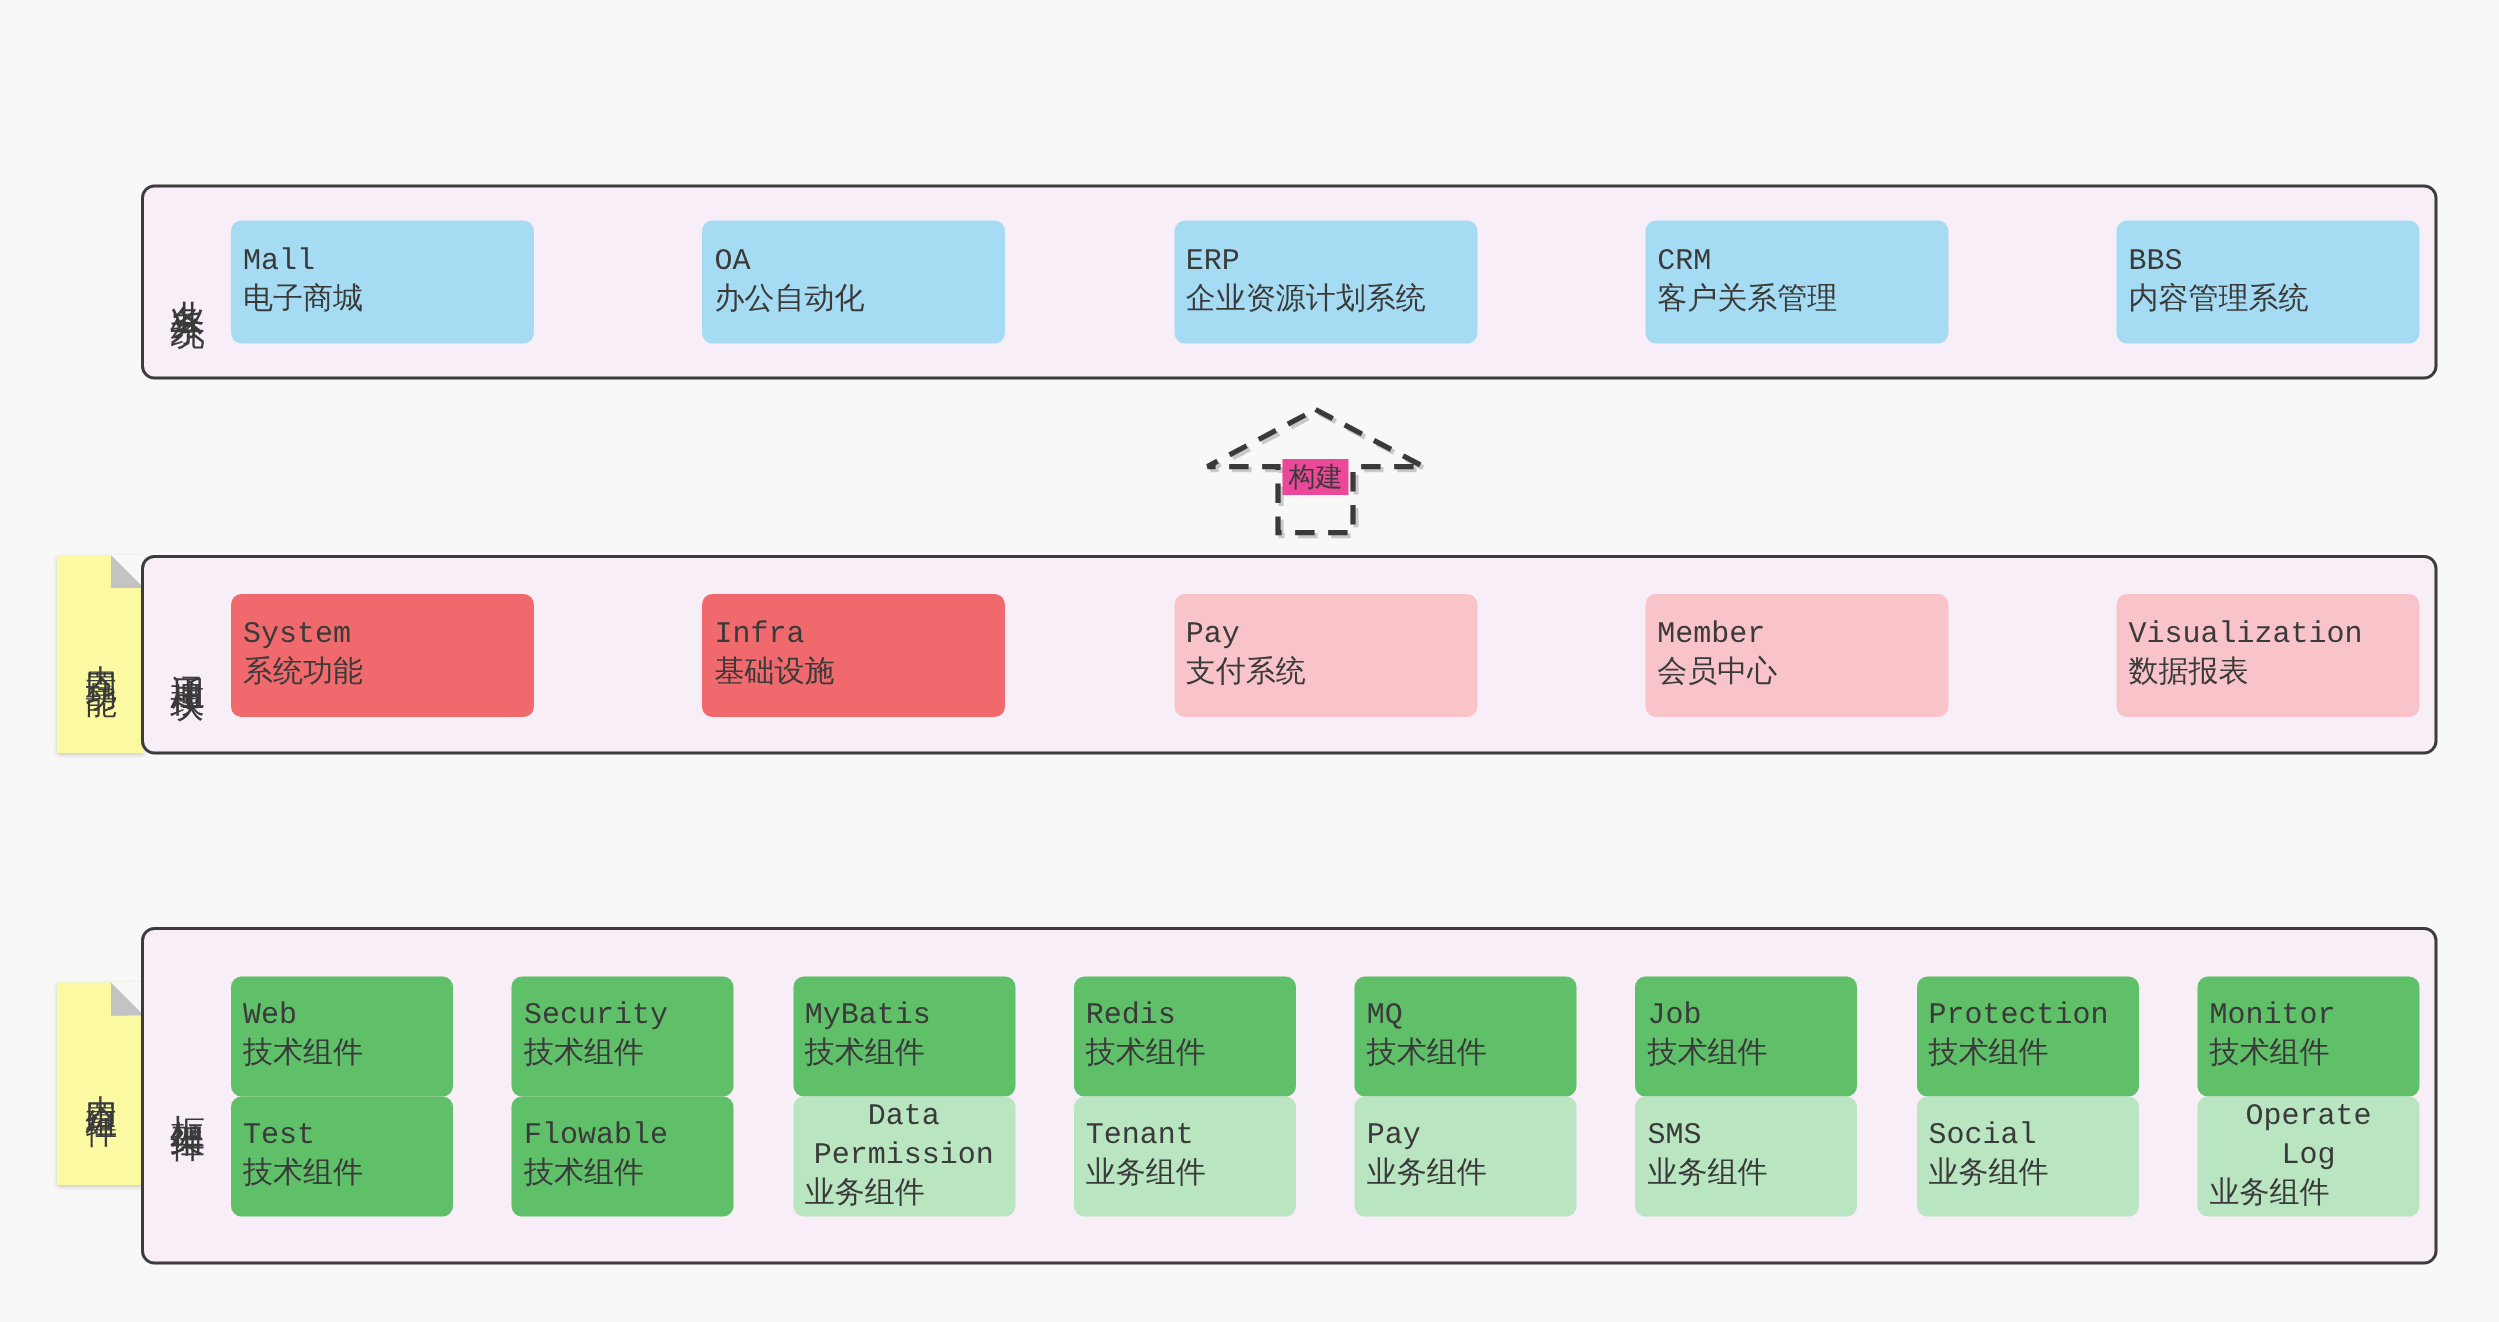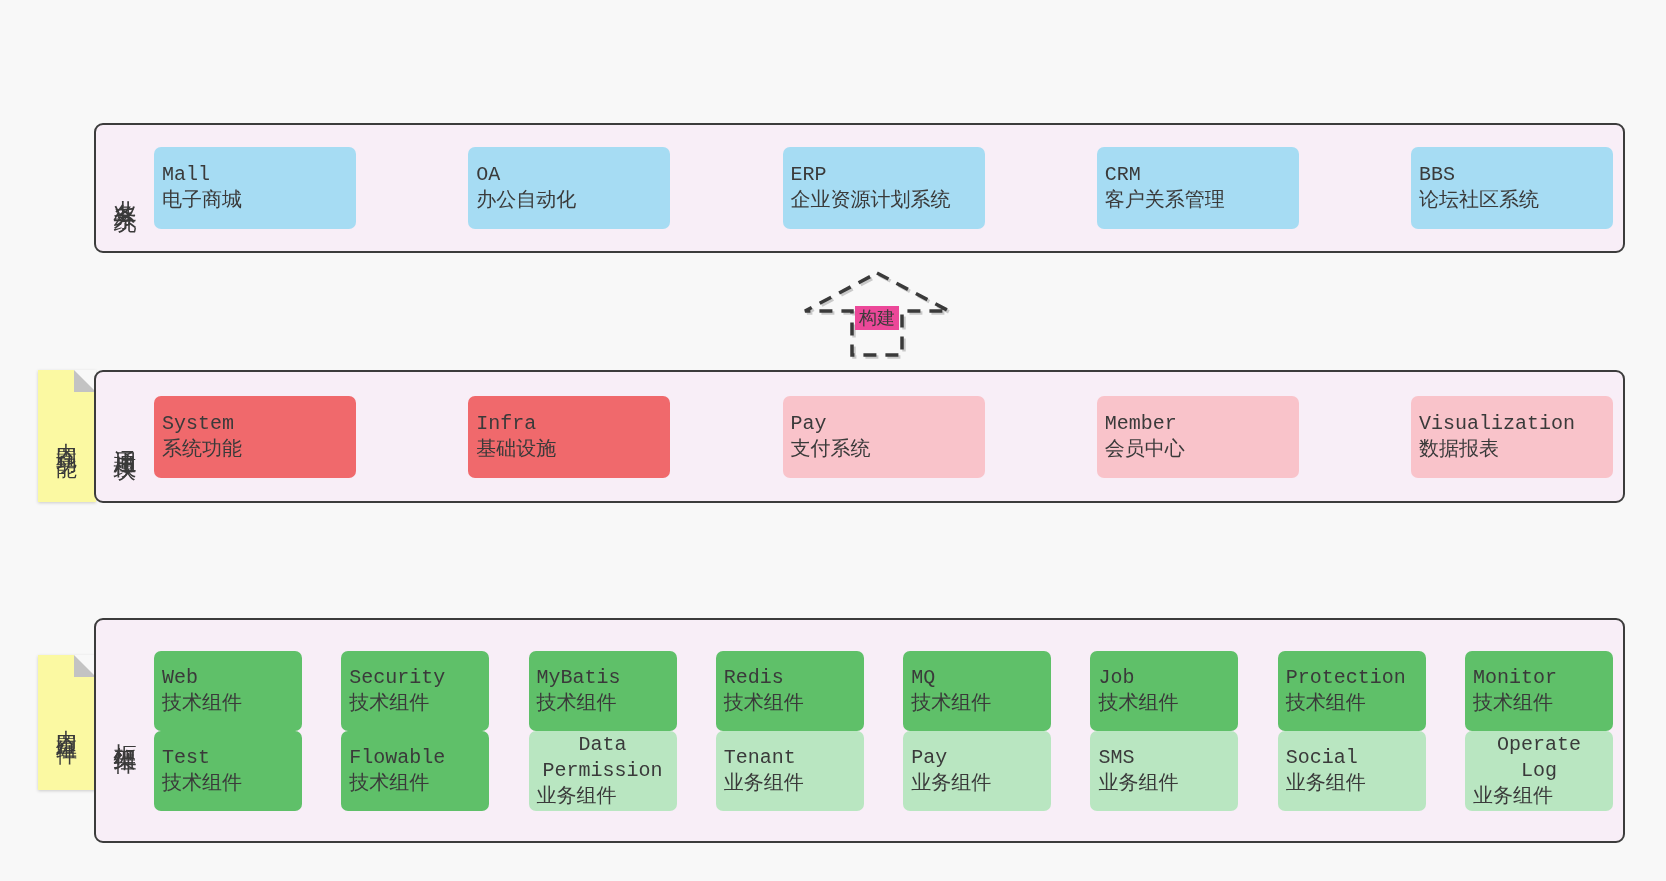--- a/index.html
+++ b/index.html
@@ -98,21 +98,21 @@
       <div class="box wide blue">
         <div>ERP</div>
         <div>企业资源计划系统</div>
       </div>
       <div class="box wide blue">
         <div>CRM</div>
         <div>客户关系管理</div>
       </div>
       <div class="box wide blue">
         <div>BBS</div>
-        <div>论坛社区系统</div>
+        <div>内容管理系统</div>
       </div>
     </div>
   </section>
 
   <div class="arrow" id="arrow-build">
     <svg viewBox="0 0 150 88">
       <polygon points="75,3 147,41 100,41 100,85 50,85 50,41 3,41" fill="none" stroke="#c9c9c9" stroke-width="3.5" stroke-dasharray="13 9" transform="translate(2,2)"></polygon>
       <polygon points="75,3 147,41 100,41 100,85 50,85 50,41 3,41" fill="none" stroke="#3a3a3a" stroke-width="3.5" stroke-dasharray="13 9"></polygon>
     </svg>
     <span class="arrow-label">构建</span>

